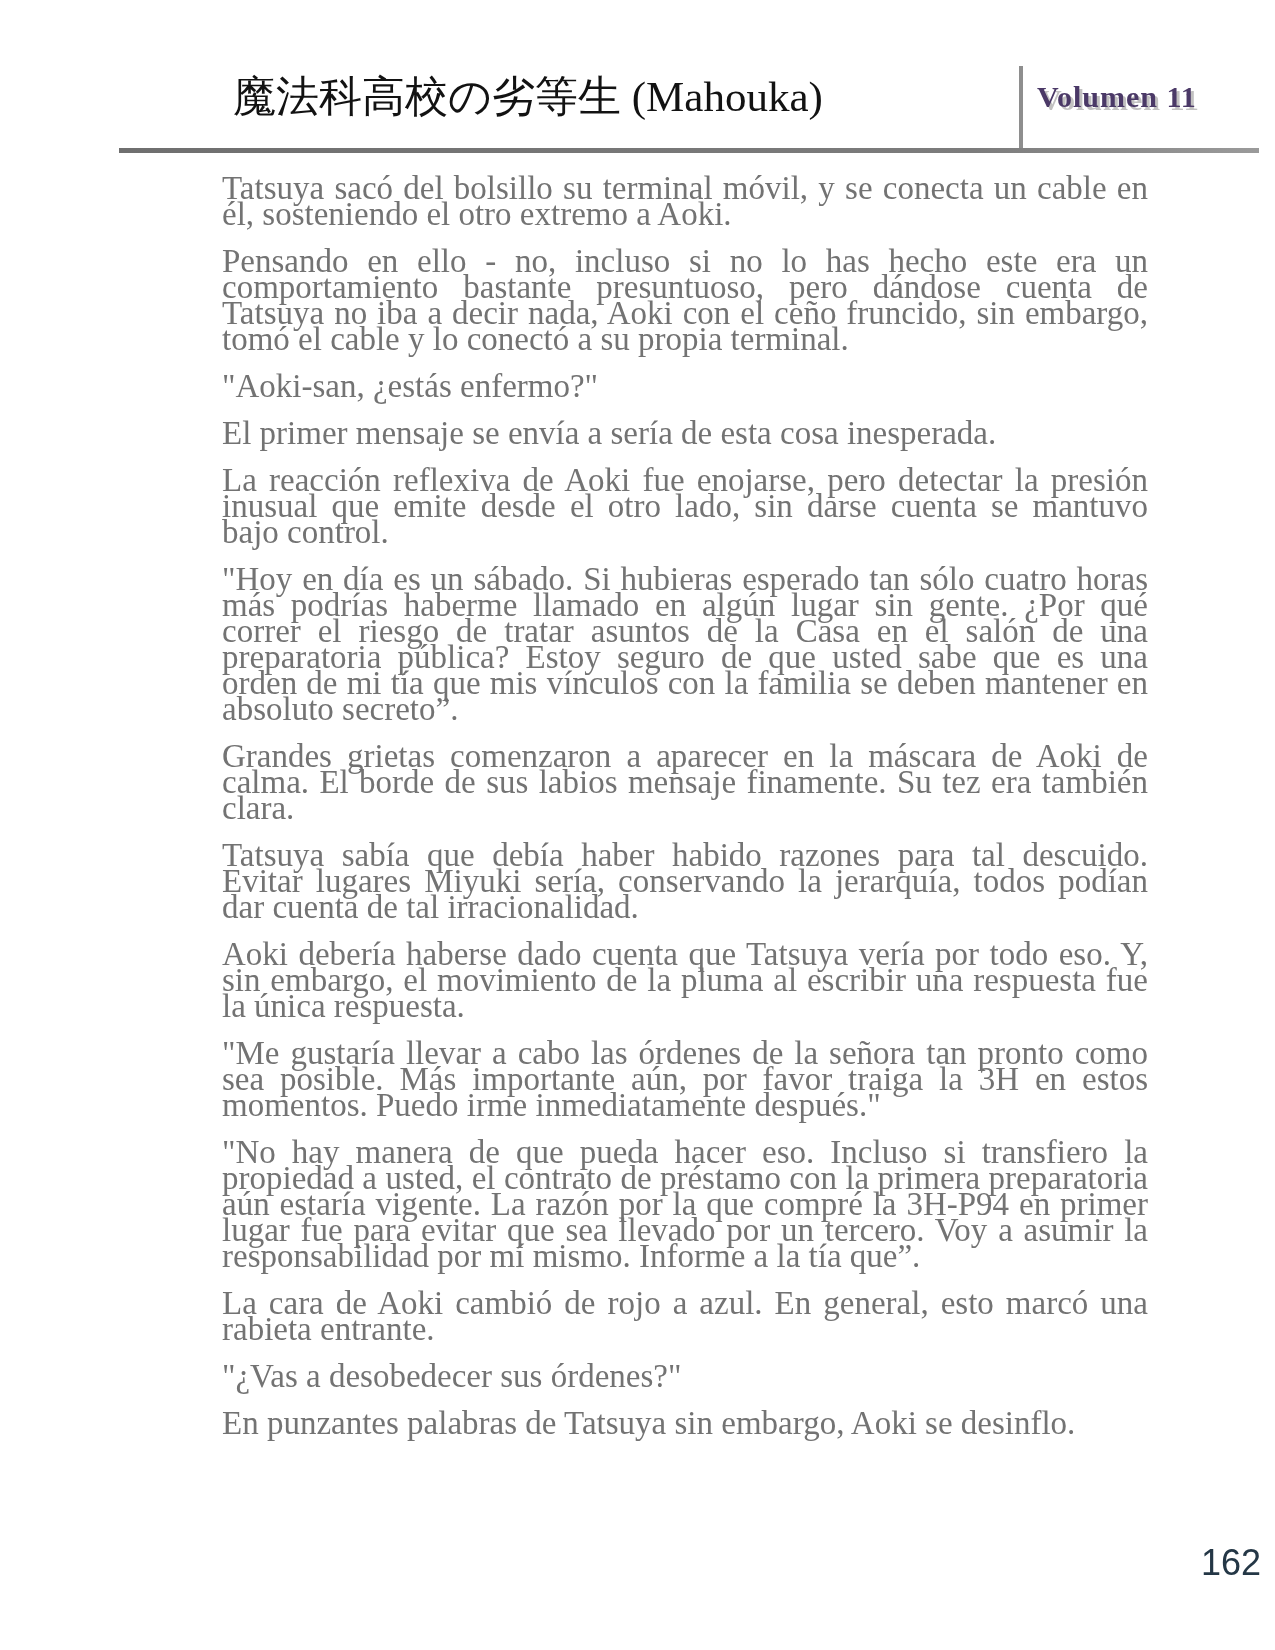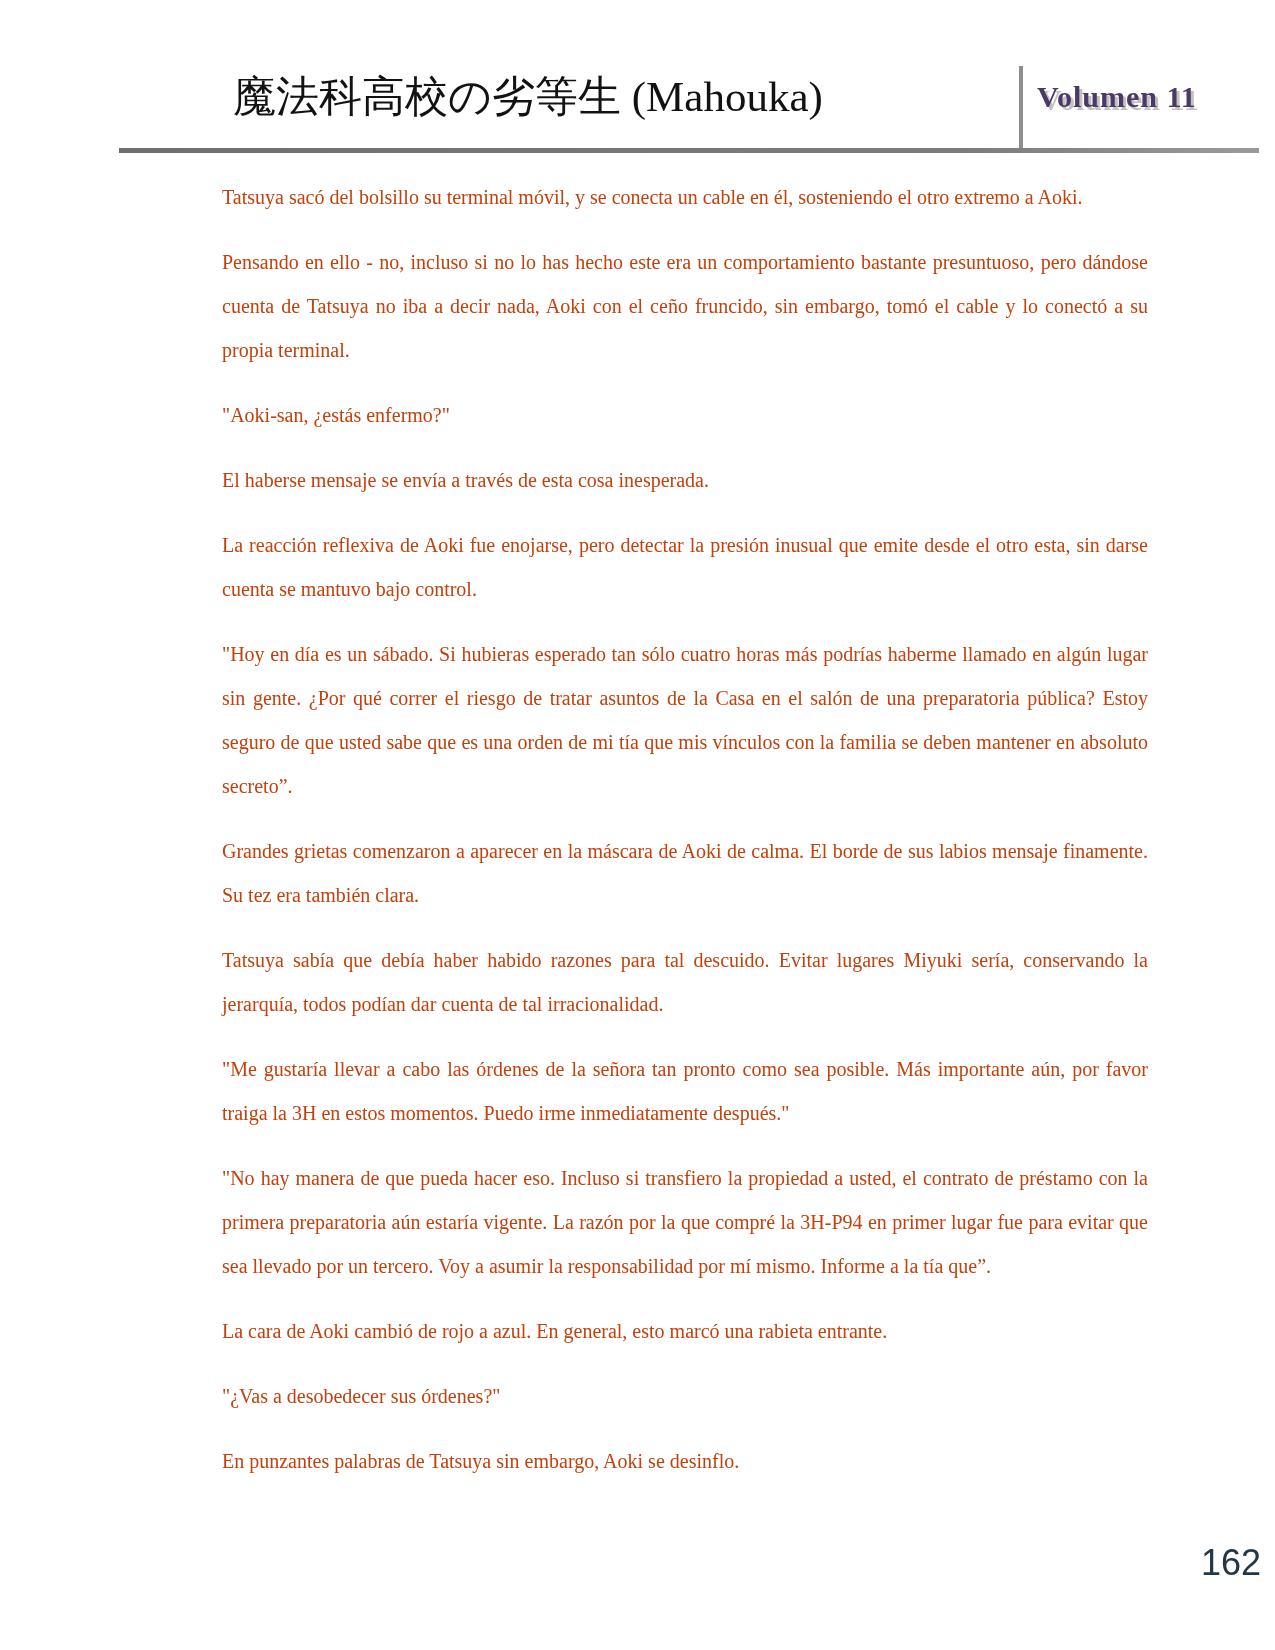--- a/index.html
+++ b/index.html
@@ -60,25 +60,25 @@
 
   
   .doc-body {
     position: absolute;
     left: 174px;
     top: 175px;
     width: 926px;
   }
   .doc-body p {
     margin: 0 0 21px 0;
-    font-size: 20px;
-    line-height: 44px;
+    font-size: 33px;
+    line-height: 26px;
     text-align: justify;
     text-justify: inter-word;
-    color: #c2410c;
+    color: #737373;
   }
 
   
   .page-number {
     position: absolute;
     top: 1542px;
     right: 62px;
     font-size: 36px;
     color: #243746;
     font-family: "Liberation Sans", sans-serif;
@@ -93,25 +93,26 @@
     <div class="doc-title">魔法科高校の劣等生 (Mahouka)</div>
     <div class="header-vbar"></div>
     <div class="volume-label">Volumen 11</div>
     <div class="header-rule"></div>
   </div>
 
   <div class="doc-body">
     <p>Tatsuya sacó del bolsillo su terminal móvil, y se conecta un cable en él, sosteniendo el otro extremo a Aoki.</p>
     <p>Pensando en ello - no, incluso si no lo has hecho este era un comportamiento bastante presuntuoso, pero dándose cuenta de Tatsuya no iba a decir nada, Aoki con el ceño fruncido, sin embargo, tomó el cable y lo conectó a su propia terminal.</p>
     <p>"Aoki-san, ¿estás enfermo?"</p>
-    <p>El haberse mensaje se envía a través de esta cosa inesperada.</p>
-    <p>La reacción reflexiva de Aoki fue enojarse, pero detectar la presión inusual que emite desde el otro esta, sin darse cuenta se mantuvo bajo control.</p>
+    <p>El primer mensaje se envía a sería de esta cosa inesperada.</p>
+    <p>La reacción reflexiva de Aoki fue enojarse, pero detectar la presión inusual que emite desde el otro lado, sin darse cuenta se mantuvo bajo control.</p>
     <p>"Hoy en día es un sábado. Si hubieras esperado tan sólo cuatro horas más podrías haberme llamado en algún lugar sin gente. ¿Por qué correr el riesgo de tratar asuntos de la Casa en el salón de una preparatoria pública? Estoy seguro de que usted sabe que es una orden de mi tía que mis vínculos con la familia se deben mantener en absoluto secreto”.</p>
     <p>Grandes grietas comenzaron a aparecer en la máscara de Aoki de calma. El borde de sus labios mensaje finamente. Su tez era también clara.</p>
     <p>Tatsuya sabía que debía haber habido razones para tal descuido. Evitar lugares Miyuki sería, conservando la jerarquía, todos podían dar cuenta de tal irracionalidad.</p>
+    <p>Aoki debería haberse dado cuenta que Tatsuya vería por todo eso. Y, sin embargo, el movimiento de la pluma al escribir una respuesta fue la única respuesta.</p>
     <p>"Me gustaría llevar a cabo las órdenes de la señora tan pronto como sea posible. Más importante aún, por favor traiga la 3H en estos momentos. Puedo irme inmediatamente después."</p>
     <p>"No hay manera de que pueda hacer eso. Incluso si transfiero la propiedad a usted, el contrato de préstamo con la primera preparatoria aún estaría vigente. La razón por la que compré la 3H-P94 en primer lugar fue para evitar que sea llevado por un tercero. Voy a asumir la responsabilidad por mí mismo. Informe a la tía que”.</p>
     <p>La cara de Aoki cambió de rojo a azul. En general, esto marcó una rabieta entrante.</p>
     <p>"¿Vas a desobedecer sus órdenes?"</p>
     <p>En punzantes palabras de Tatsuya sin embargo, Aoki se desinflo.</p>
   </div>
 
   <div class="page-number">162</div>
 
 </div>

